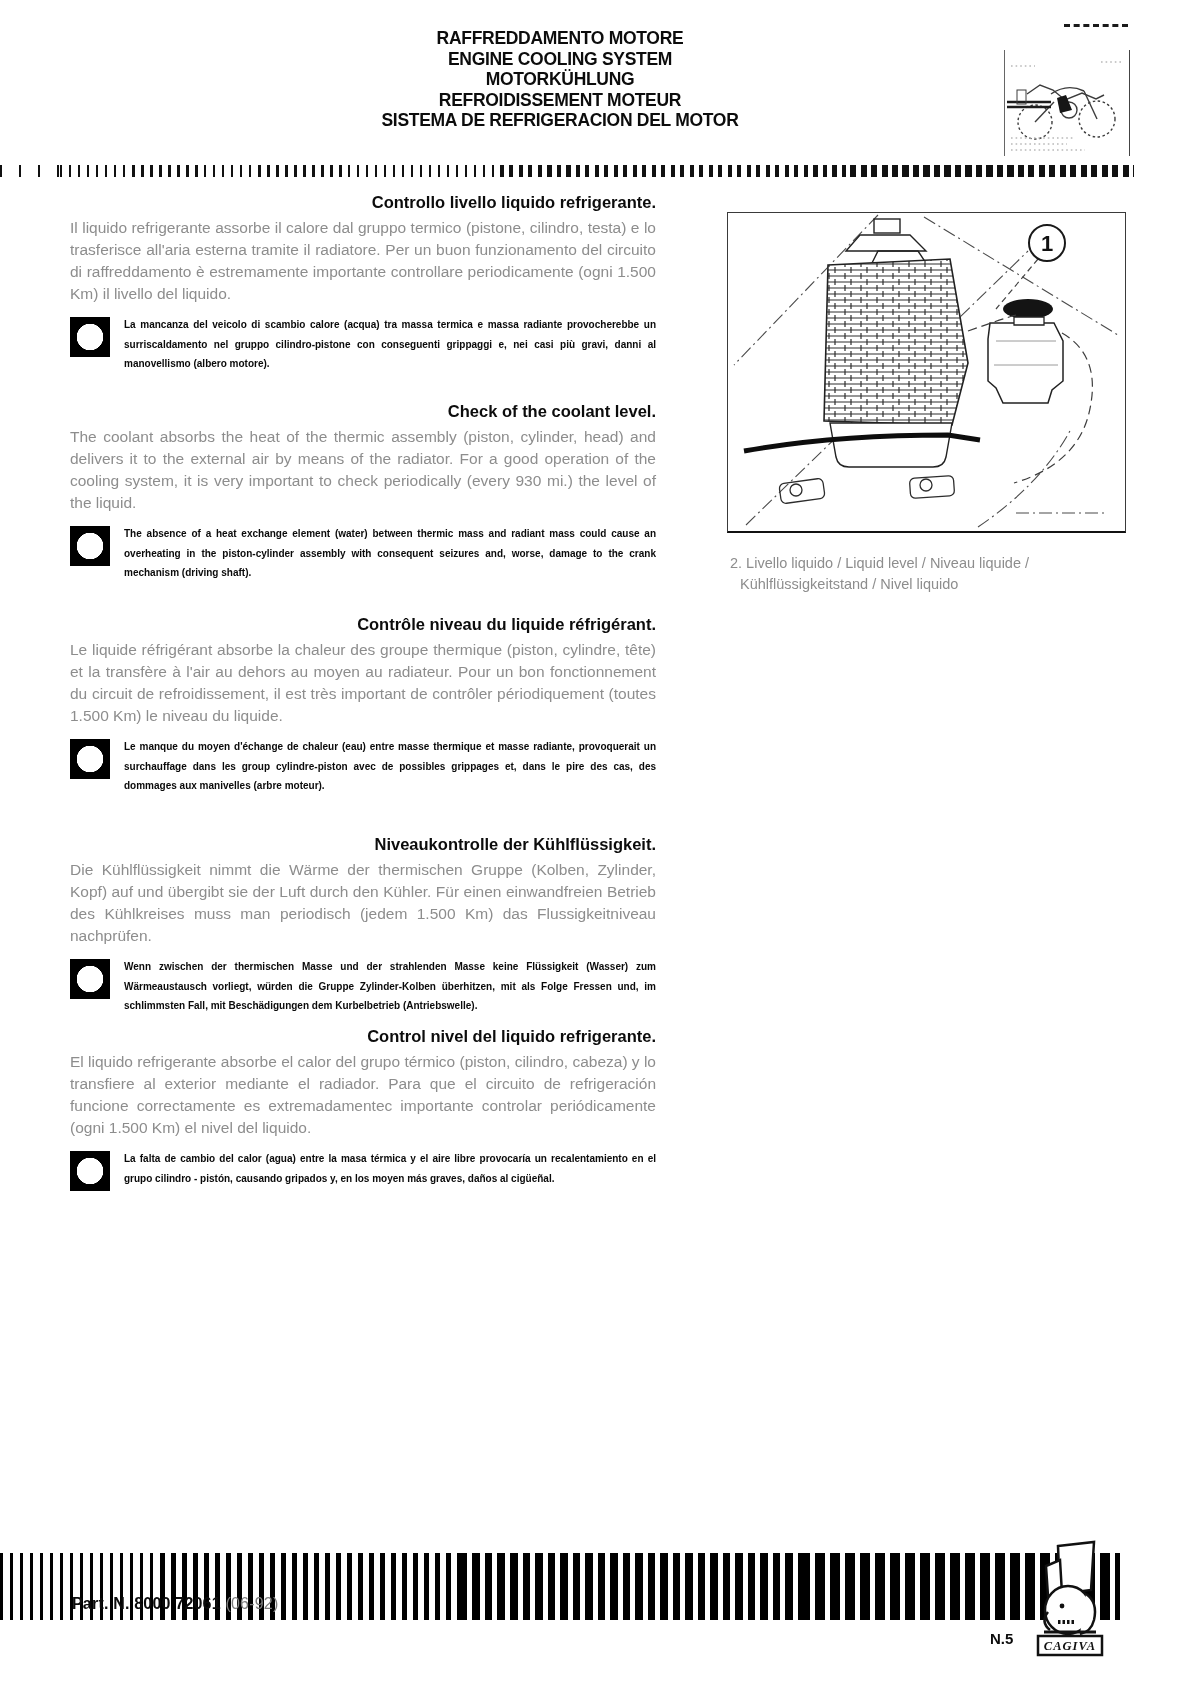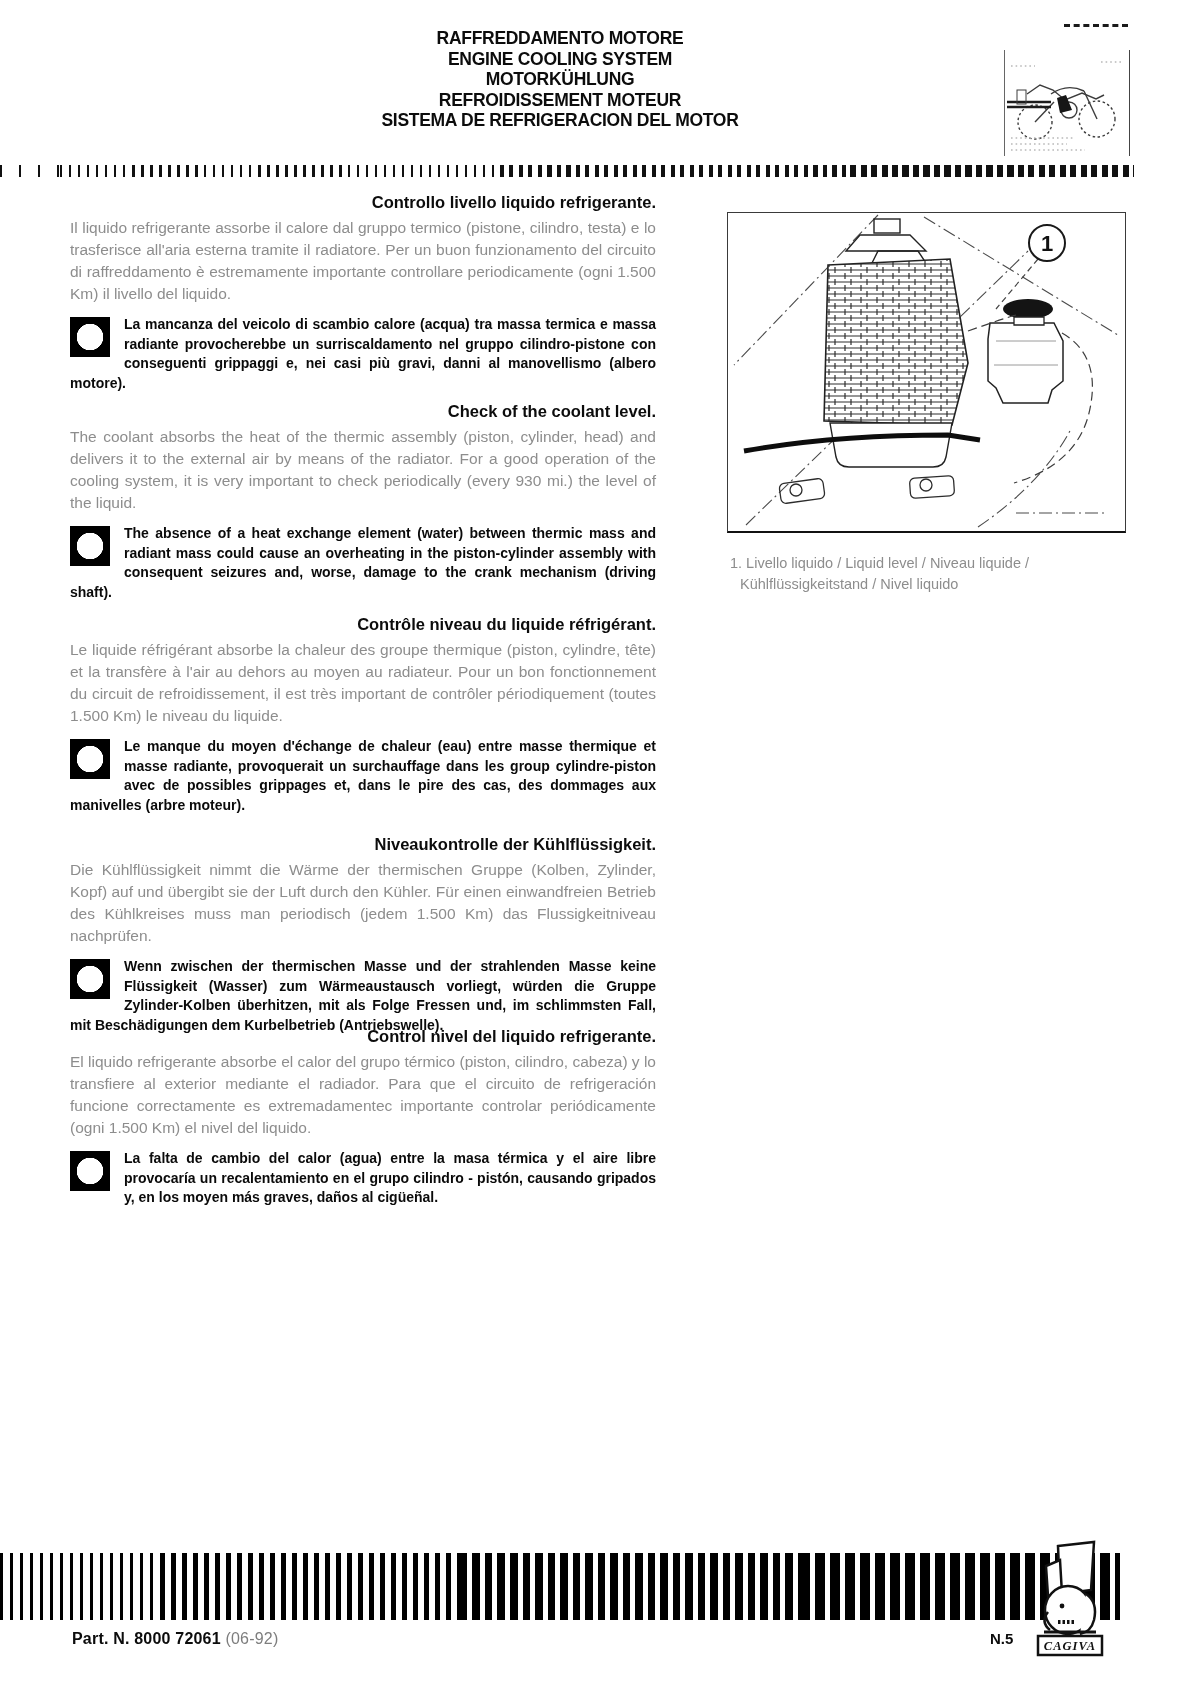--- a/index.html
+++ b/index.html
@@ -31,21 +31,21 @@
   .t2{left:60px;width:440px;background:repeating-linear-gradient(90deg,#111 0 2.5px,transparent 2.5px 9px);}
   .t3{left:500px;width:350px;background:repeating-linear-gradient(90deg,#111 0 4px,transparent 4px 9.5px);}
   .t4{left:850px;width:284px;background:repeating-linear-gradient(90deg,#111 0 6px,transparent 6px 10.5px);}
   
   .sec{position:absolute;left:70px;width:586px;}
   .sec h3{margin:0 0 6px 0;font-size:16.5px;line-height:18px;font-weight:bold;color:#0c0c0c;text-align:right;}
   .sec p.body{
     margin:0;font-size:15.5px;line-height:22px;text-align:justify;
     color:#8d8d8d;font-weight:normal;
   }
-  .warn{margin-top:10px;font-size:14px;line-height:19.5px;font-weight:bold;text-align:justify;color:#0a0a0a;}
+  .warn{margin-top:10px;font-size:10px;line-height:19.5px;font-weight:bold;text-align:justify;color:#0a0a0a;}
   .note-icon{
     float:left;width:40px;height:40px;margin:2px 14px 2px 0;
     background:radial-gradient(circle at 50% 50%, #ffffff 0 13px, #000000 13.5px);
   }
   
   .figure{
     position:absolute;left:727px;top:212px;width:399px;height:321px;
     border:1px solid #3a3a3a;border-bottom:2px solid #111;box-sizing:border-box;
   }
   .figcaption{
@@ -53,21 +53,21 @@
     font-size:14.5px;line-height:21px;color:#8d8d8d;
   }
   .figcaption .cap2{padding-left:10px;}
   
   .barcode{position:absolute;top:1553px;left:0;height:67px;width:1120px;}
   .barcode .seg{position:absolute;top:0;height:67px;}
   .b1{left:0;width:160px;background:repeating-linear-gradient(90deg,#000 0 3px,transparent 3px 10px);}
   .b2{left:160px;width:300px;background:repeating-linear-gradient(90deg,#000 0 5px,transparent 5px 11px);}
   .b3{left:460px;width:340px;background:repeating-linear-gradient(90deg,#000 0 7.5px,transparent 7.5px 12.5px);}
   .b4{left:800px;width:320px;background:repeating-linear-gradient(90deg,#000 0 10px,transparent 10px 15px);}
-  .partno{position:absolute;left:72px;top:1630px;font-size:16px;font-weight:bold;letter-spacing:0.2px;}
+  .partno{position:absolute;left:72px;top:1595px;font-size:16px;font-weight:bold;letter-spacing:0.2px;}
   .partno .rev{font-weight:normal;color:#7d7d7d;}
   .pageno{position:absolute;left:990px;top:1630px;font-size:15px;font-weight:bold;}
   .logo{position:absolute;left:1036px;top:1540px;width:72px;height:118px;}
 </style>
 </head>
 <body>
 
 <div class="page">
 
   <div class="header">
@@ -202,21 +202,21 @@
         <rect x="182" y="264" width="44" height="20" rx="5" transform="rotate(-4 204 274)"></rect>
         <circle cx="198" cy="272" r="6"></circle>
       </g>
 
       <path d="M310 46 L268 96" stroke="#444" stroke-width="1.2" stroke-dasharray="6 4" fill="none"></path>
       <circle cx="319" cy="30" r="18" fill="#fff" stroke="#191919" stroke-width="2"></circle>
       <text x="319" y="38" text-anchor="middle" font-family="Liberation Sans, sans-serif" font-size="22" font-weight="bold" fill="#111">1</text>
     </svg>
   </div>
   <div class="figcaption">
-    <div class="cap1">1. Livello liquido / Liquid level / Niveau liquide /</div>
+    <div class="cap1">2. Livello liquido / Liquid level / Niveau liquide /</div>
     <div class="cap2">Kühlflüssigkeitstand / Nivel liquido</div>
   </div>
 
   <div class="barcode">
     <div class="seg b1"></div>
       <div class="seg b2"></div>
       <div class="seg b3"></div>
       <div class="seg b4"></div>
   </div>
 

